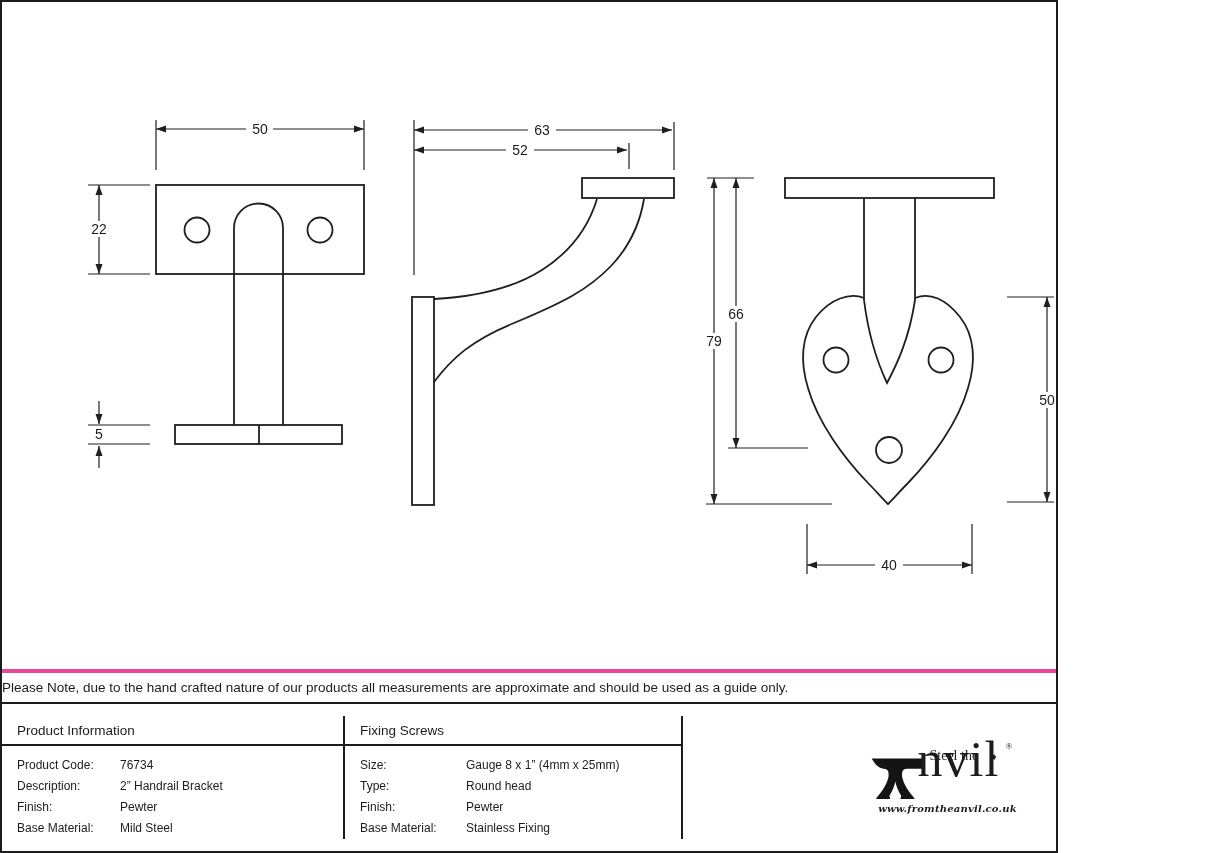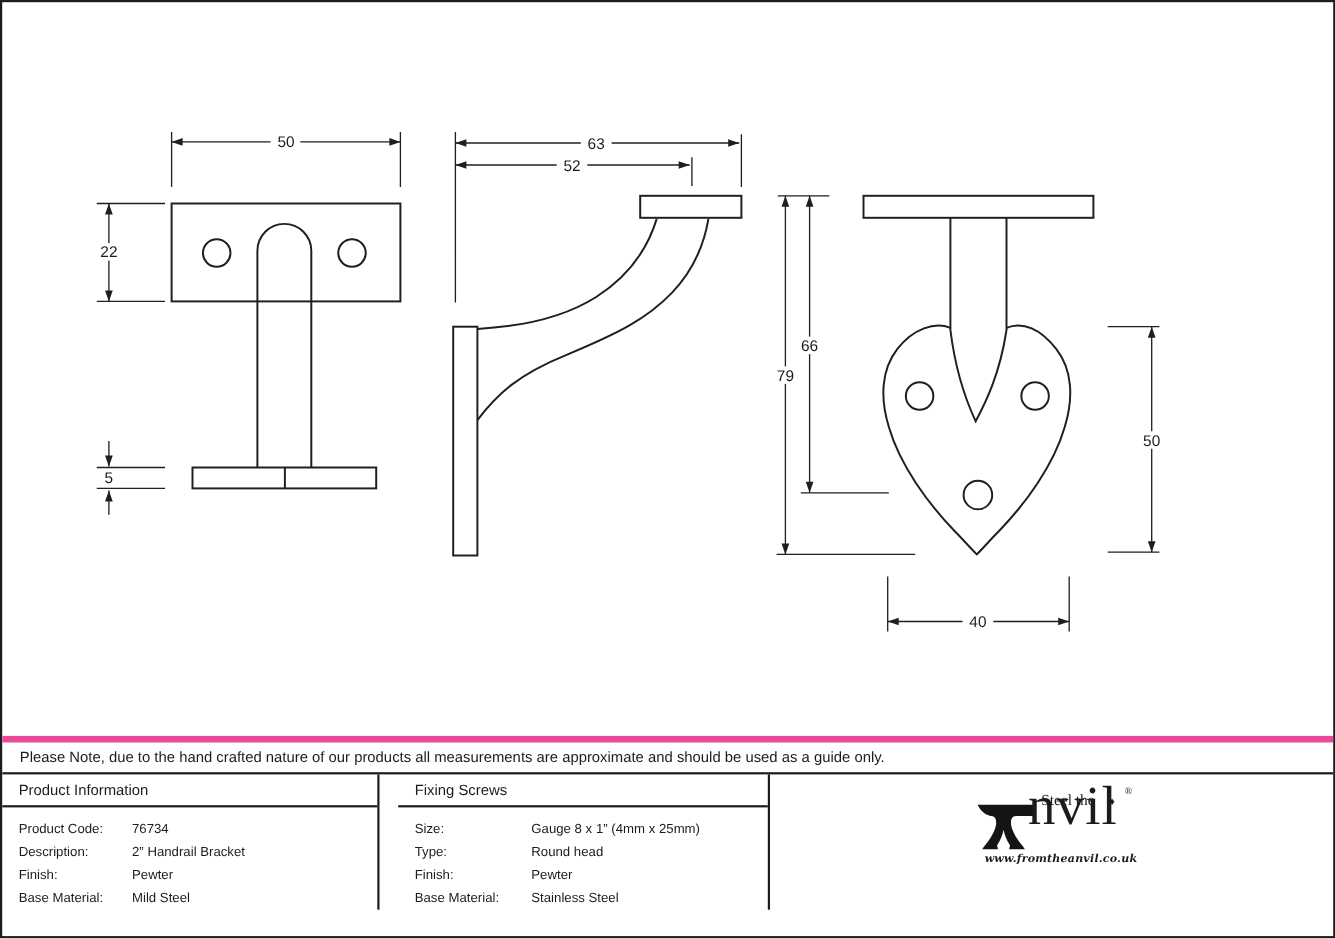--- a/index.html
+++ b/index.html
@@ -1,37 +1,36 @@
 <!DOCTYPE html>
 <html><head>
 <meta charset="utf-8">
 <style>
   html,body{margin:0;padding:0;background:#ffffff;}
   .page{
     position:relative;
-    width:1214px;height:853px;
+    width:1058px;height:853px;
     box-sizing:border-box;
     border:2px solid #1c1c1c;
     background:#ffffff;
     font-family:"Liberation Sans", sans-serif;
     color:#1c1c1c;
     overflow:hidden;
   }
   .drawing-svg{position:absolute;left:0;top:0;}
   .note-bar{
     position:absolute;left:0;top:667px;width:1210px;height:35px;
     box-sizing:border-box;
-    border-top:6px solid #ec4899;border-bottom:2px solid #1c1c1c;
+    border-top:4px solid #ec4899;border-bottom:2px solid #1c1c1c;
     display:flex;align-items:center;
-    padding-left:16px;
     font-size:13.5px;
   }
   .info-table{
     position:absolute;left:0;top:702px;bottom:0;width:1210px;
-    display:flex;align-items:flex-start;gap:17px;
+    display:flex;align-items:center;
   }
   .col{box-sizing:border-box;border-right:2px solid #1c1c1c;}
   .col-product{flex:0 0 343px;}
   .col-pack{flex:0 0 320px;}
   .col-screws{flex:0 0 338px;}
   .col-logo{flex:1 1 auto;border-right:none;display:flex;align-items:center;justify-content:center;}
   .col-header{
     box-sizing:border-box;height:30px;
     border-bottom:2px solid #1c1c1c;
     padding:7px 0 0 15px;
@@ -201,21 +200,21 @@
         <div class="kv">
           <span class="k">Type:</span>
           <span class="v">Round head</span>
         </div>
         <div class="kv">
           <span class="k">Finish:</span>
           <span class="v">Pewter</span>
         </div>
         <div class="kv">
           <span class="k">Base Material:</span>
-          <span class="v">Stainless Steel</span>
+          <span class="v">Stainless Fixing</span>
         </div>
       </div>
     </div>
 
     <div class="col col-logo">
       <div class="logo">
         <svg class="logo-anvil" width="54" height="50" viewBox="0 0 64 58">
           <path class="anvil-shape" d="M2,6 L62,6 L62,18 L44,18 C40,18 38,20 38,24 L38,27 C39,34 44,43 51,51 L53,54 L36,54 L37,50 C33,44 31,38 30,33 C29,38 27,44 23,50 L24,54 L7,54 L9,51 C16,43 21,34 22,27 L22,24 C22,20 20,18 16,18 C10,17 5,12 2,6 Z"></path>
         </svg>
         <span class="logo-nvil">nvil</span>

